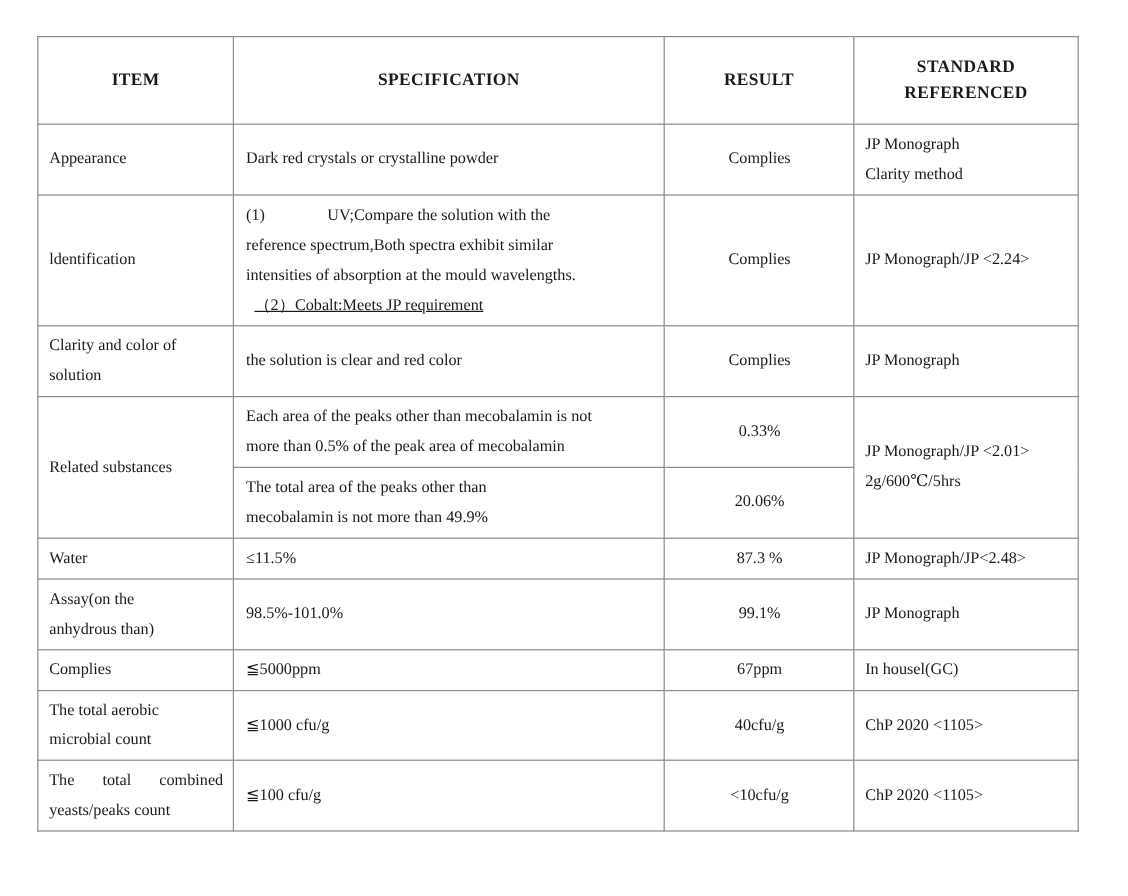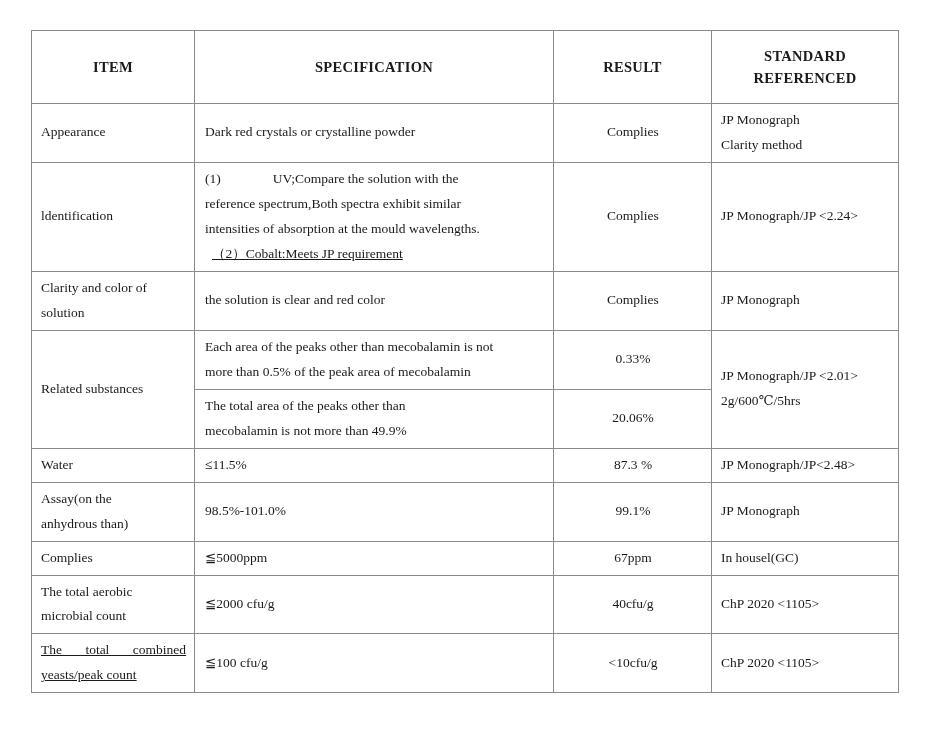--- a/index.html
+++ b/index.html
@@ -66,21 +66,21 @@
   td.spec-cell { padding-left: 10px; }
   td.result-cell { padding-left: 9px; text-align: center; }
   td.std-cell  { padding-left: 9px; }
 
   .cell-lines span { display: block; }
 
   .justify-item {
     text-align: justify;
     text-align-last: justify;
   }
-  .justify-item span { display: block; text-decoration: underline; }
+  .justify-item span { display: block; }
   .justify-item span.last { text-align: left; text-align-last: left; }
 
   .ident-spec { line-height: 2.0; }
   .ident-spec .l1 { display: block; }
   .ident-spec .l1 .num { margin-right: 52px; }
   .ident-spec .l2, .ident-spec .l3 { display: block; }
   .ident-spec .l4 { display: block; padding-left: 7px; text-decoration: underline; }
 
   .r-top { vertical-align: middle; }
 </style>
@@ -201,30 +201,30 @@
         <td class="std-cell">In housel(GC)</td>
       </tr>
 
       <tr>
         <td class="item-cell">
           <span class="cell-lines">
             <span>The total aerobic</span>
             <span>microbial count</span>
           </span>
         </td>
-        <td class="spec-cell">≦2000 cfu/g</td>
+        <td class="spec-cell">≦1000 cfu/g</td>
         <td class="result-cell">40cfu/g</td>
         <td class="std-cell r-top">ChP 2020 &lt;1105&gt;</td>
       </tr>
 
       <tr>
         <td class="item-cell">
           <span class="justify-item">
             <span>The   total   combined</span>
-            <span class="last">yeasts/peak count</span>
+            <span class="last">yeasts/peaks count</span>
           </span>
         </td>
         <td class="spec-cell">≦100 cfu/g</td>
         <td class="result-cell">&lt;10cfu/g</td>
         <td class="std-cell">ChP 2020 &lt;1105&gt;</td>
       </tr>
 
     </tbody>
   </table>
 

